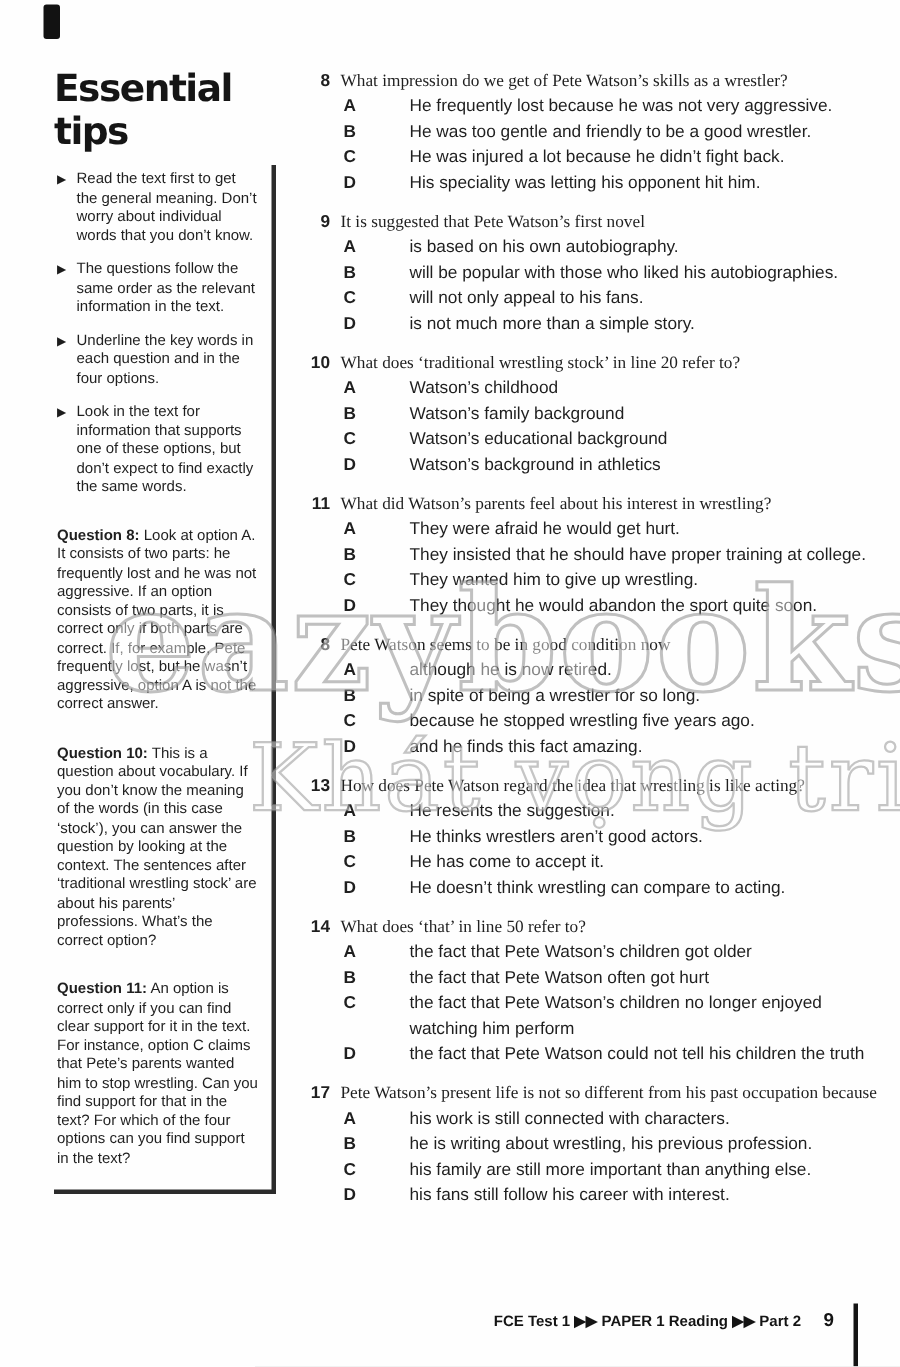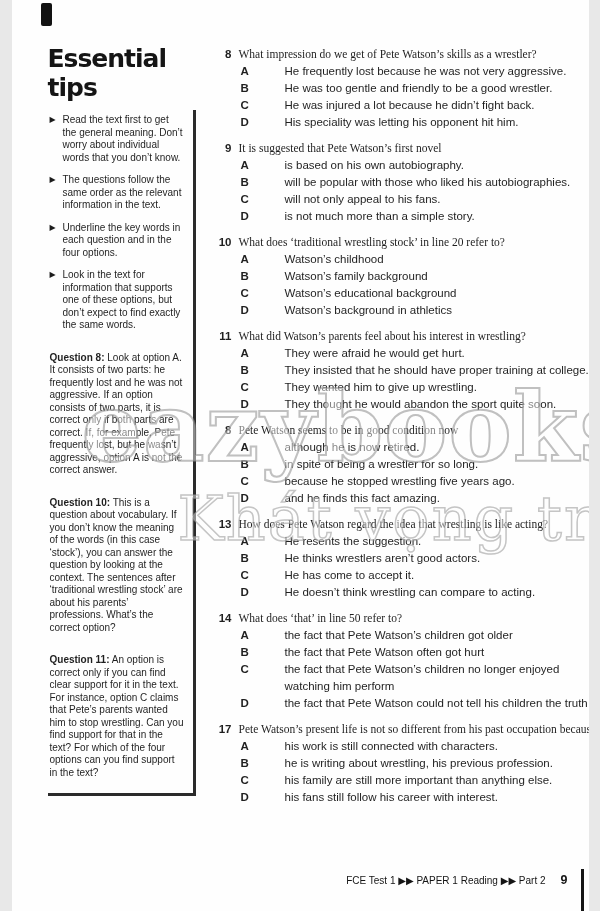--- a/index.html
+++ b/index.html
@@ -1,19 +1,19 @@
 <!DOCTYPE html>
 <html><head>
 <meta charset="utf-8">
 <style>
   html,body{margin:0;padding:0;background:#e8e8e8;}
   .page{
-    position:relative;width:556px;height:911px;margin:0 auto;
+    position:relative;width:600px;height:911px;margin:0 auto;
     background:#fefefe;overflow:hidden;
-    font-family:"Liberation Sans",sans-serif;color:#1f1f1f;padding-left:21px;
+    font-family:"Liberation Sans",sans-serif;color:#1f1f1f;
   }
   
   .corner-mark{position:absolute;left:29px;top:3px;width:11px;height:23px;background:#121212;border-radius:2px;}
 
   
   .sidebar{position:absolute;left:36px;top:44px;width:148px;}
   .sidebar-title{
     margin:0 0 8px 0;font-family:"DejaVu Sans",sans-serif;
     font-size:25px;font-weight:900;letter-spacing:-1px;color:#151515;
   }
@@ -43,21 +43,21 @@
       -webkit-text-stroke:2px rgba(140,140,140,0.55);}
   .wm1{left:70px;top:372px;font-family:"DejaVu Serif",serif;font-weight:bold;font-size:95px;letter-spacing:1px;}
   .wm2{left:166px;top:482px;font-family:"DejaVu Serif",serif;font-size:62px;letter-spacing:2px;
        -webkit-text-stroke:1.5px rgba(150,150,150,0.55);}
 
   
   .footer{
     position:absolute;top:873px;left:0;width:556px;
     display:flex;justify-content:flex-end;align-items:baseline;gap:15px;
   }
-  .footer-breadcrumb{font-size:10px;font-weight:400;color:#141414;}
+  .footer-breadcrumb{font-size:10px;font-weight:700;color:#141414;}
   .footer-page{font-size:12.5px;font-weight:800;color:#141414;}
   .footer-rule{position:absolute;top:869px;left:569px;width:3px;height:42px;background:#141414;}
 </style>
 </head>
 <body>
 
 <div class="page">
 
   <div class="corner-mark"></div>
 

